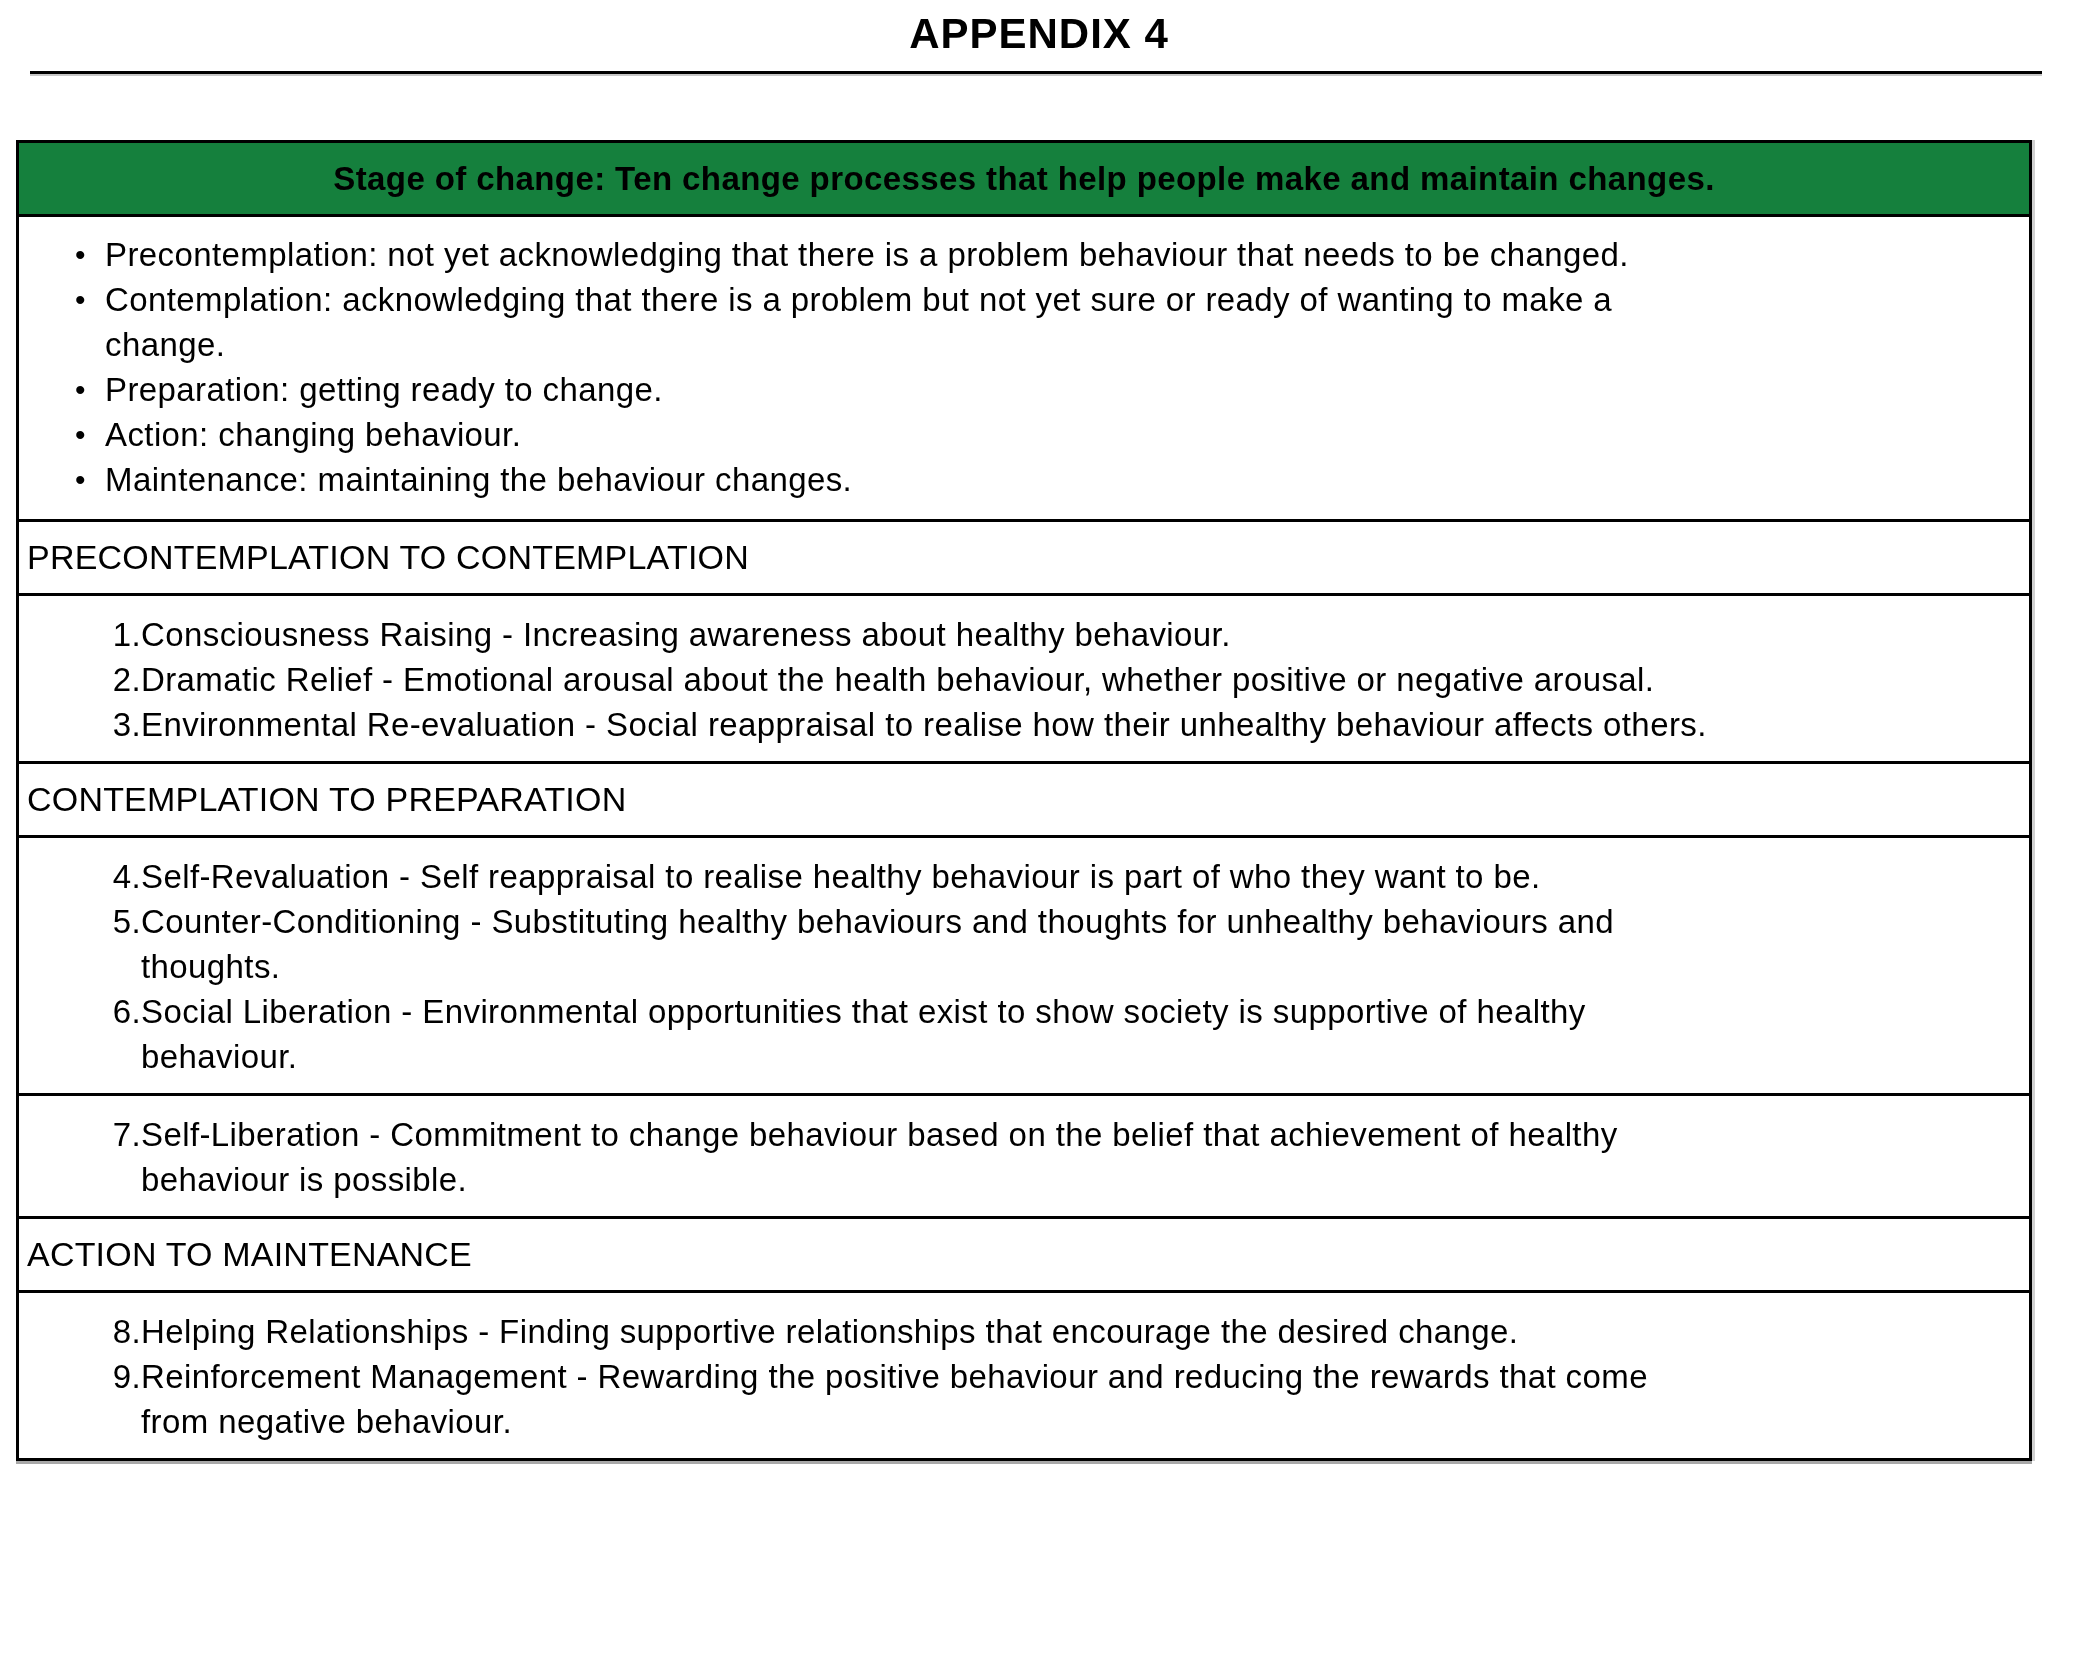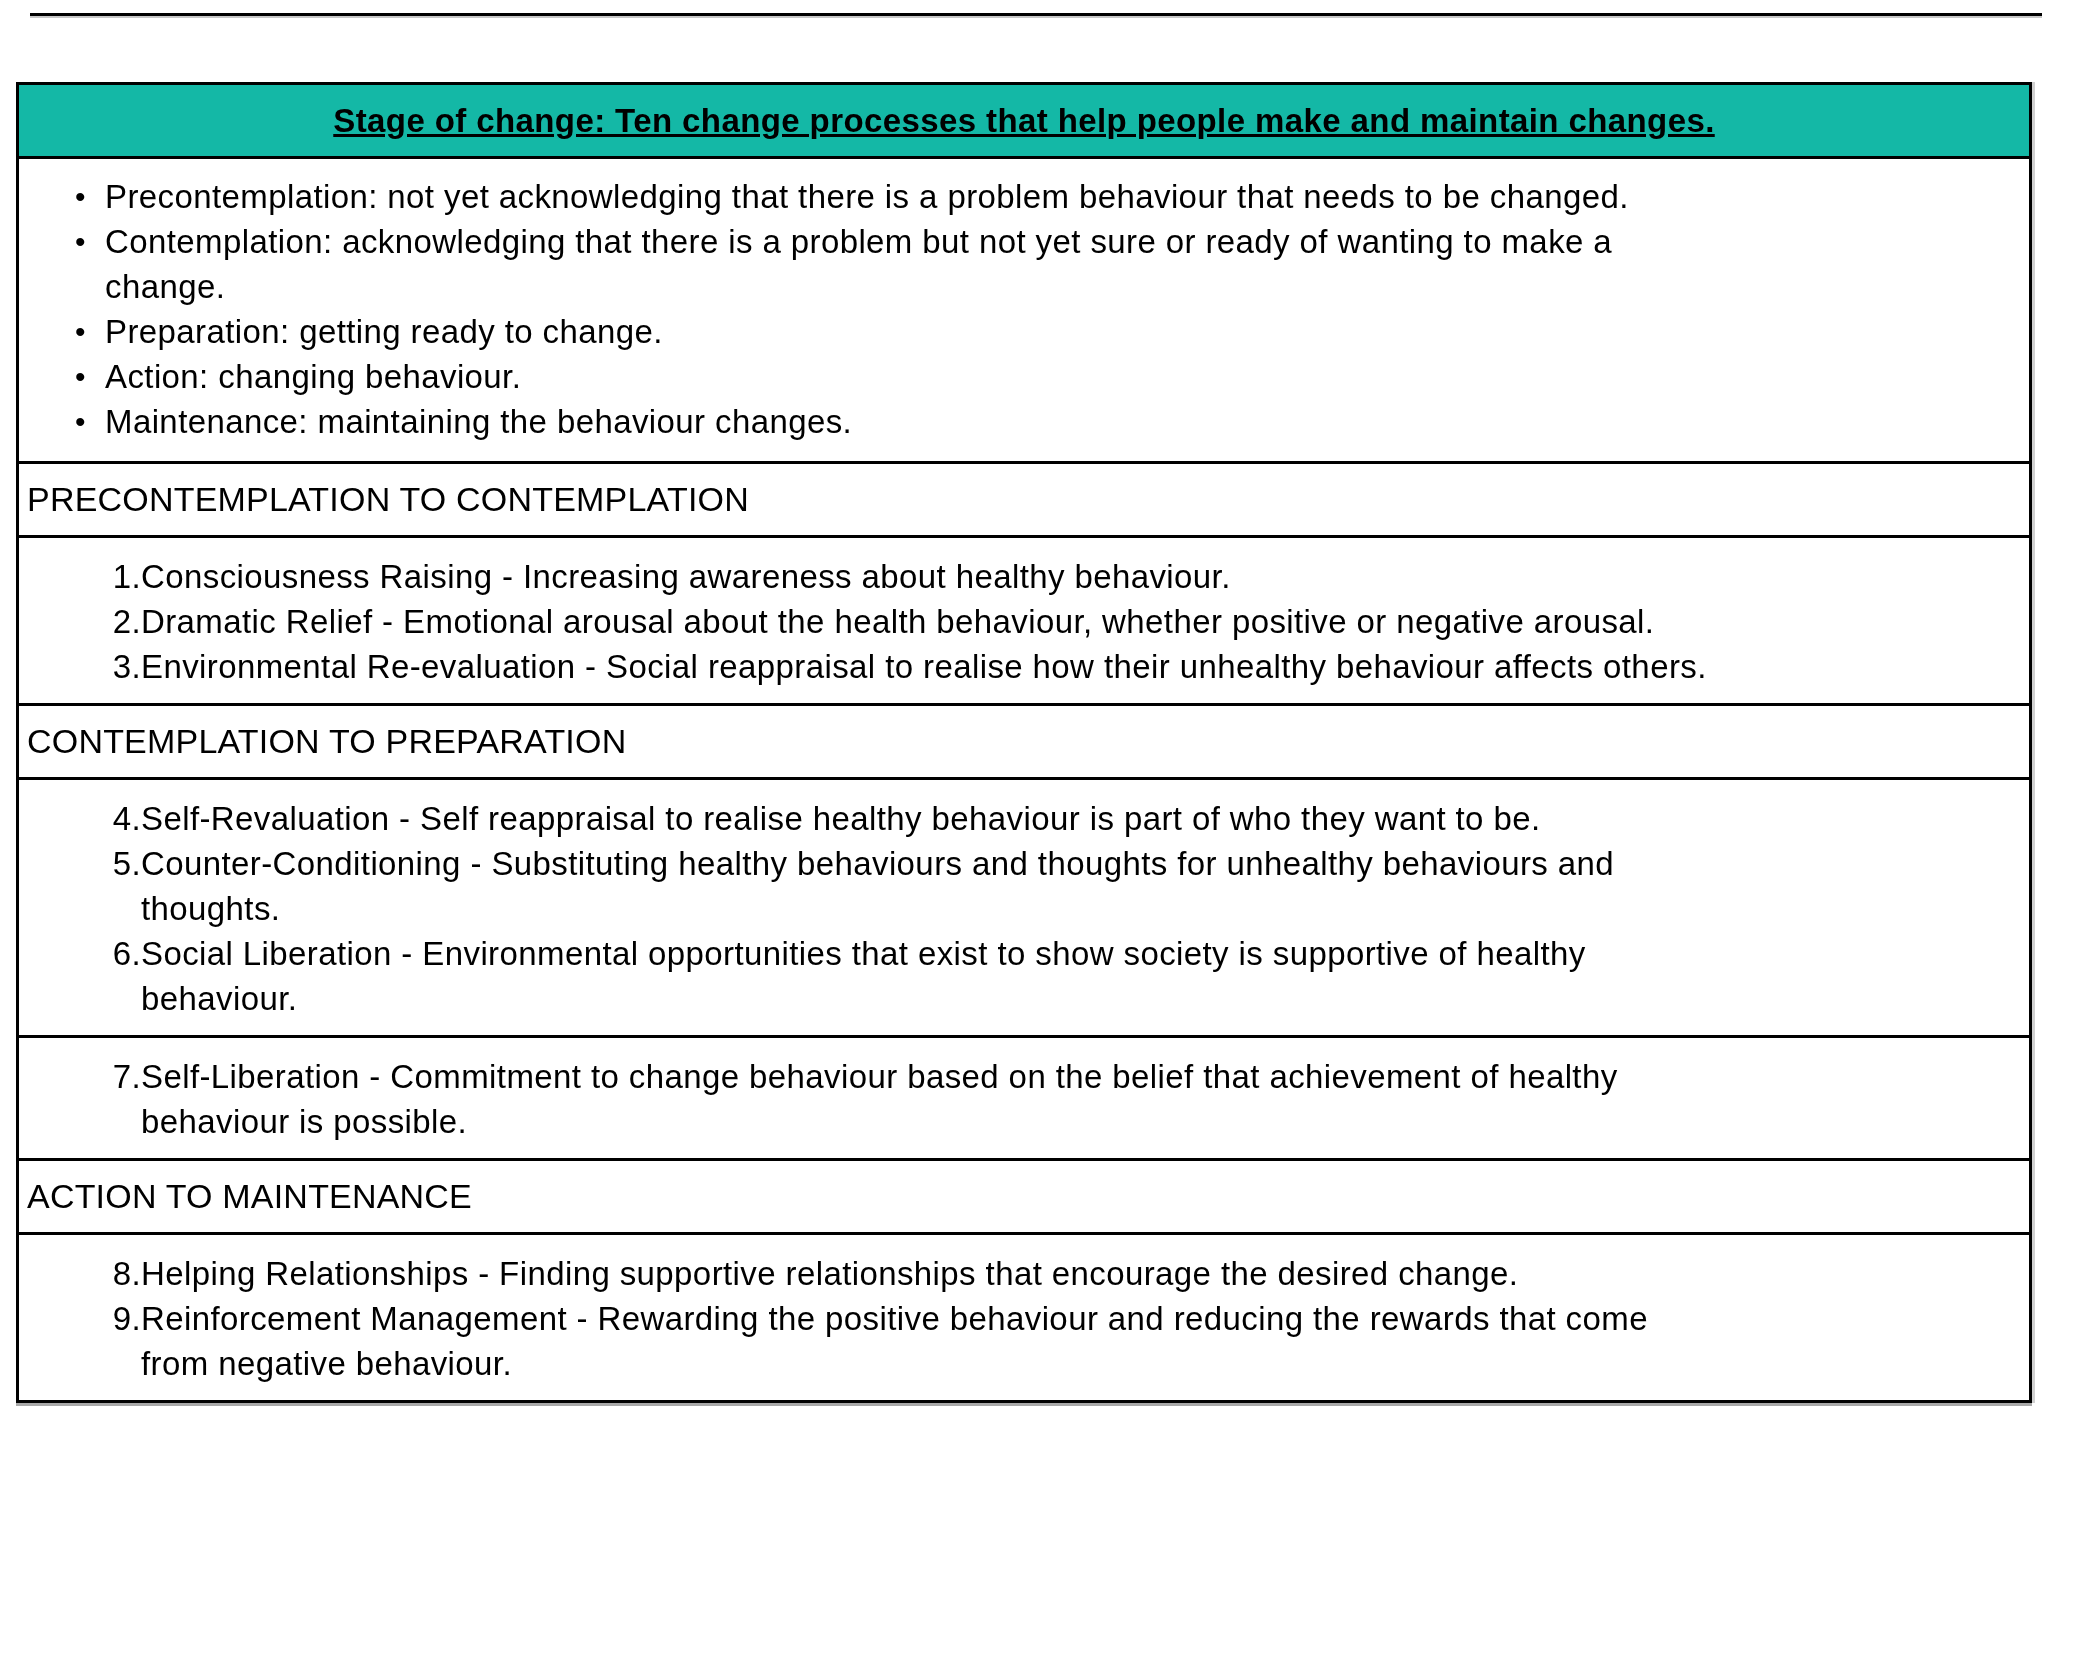--- a/index.html
+++ b/index.html
@@ -74,26 +74,27 @@
     flex: 1;
     margin-left: 0;
     white-space: pre-line;
   }
 </style>
 </head>
 <body>
 
 <div class="page">
 
+  <div class="doc-title">APPENDIX 4</div>
 
   <hr class="title-rule">
 
   <div class="stages-table">
 
-    <div class="thead" style="background-color: #14b8a6; text-decoration: underline;">Stage of change: Ten change processes that help people make and maintain changes.</div>
+    <div class="thead" style="background-color: #15803d;">Stage of change: Ten change processes that help people make and maintain changes.</div>
 
     <div class="trow bullets">
       <div class="bullet-line">
         <span class="bullet-mark">•</span>
         <span class="bullet-text">Precontemplation: not yet acknowledging that there is a problem behaviour that needs to be changed.</span>
       </div>
       <div class="bullet-line">
         <span class="bullet-mark">•</span>
         <span class="bullet-text">Contemplation: acknowledging that there is a problem but not yet sure or ready of wanting to make a
 change.</span>

